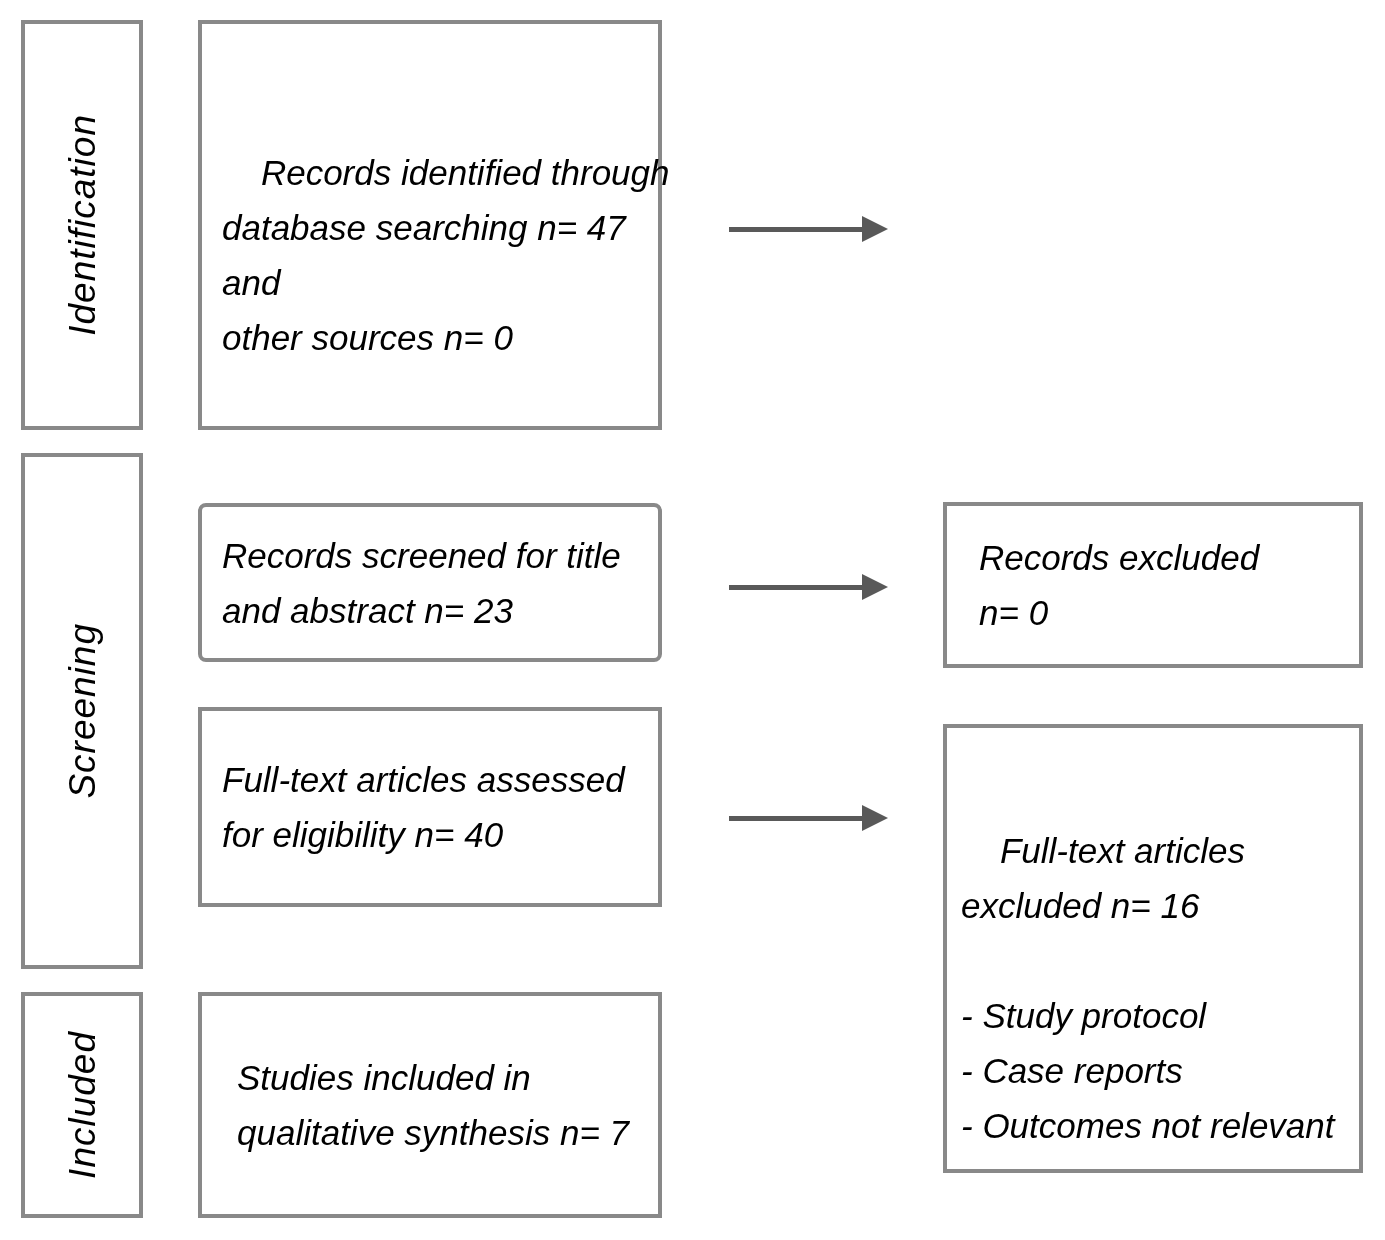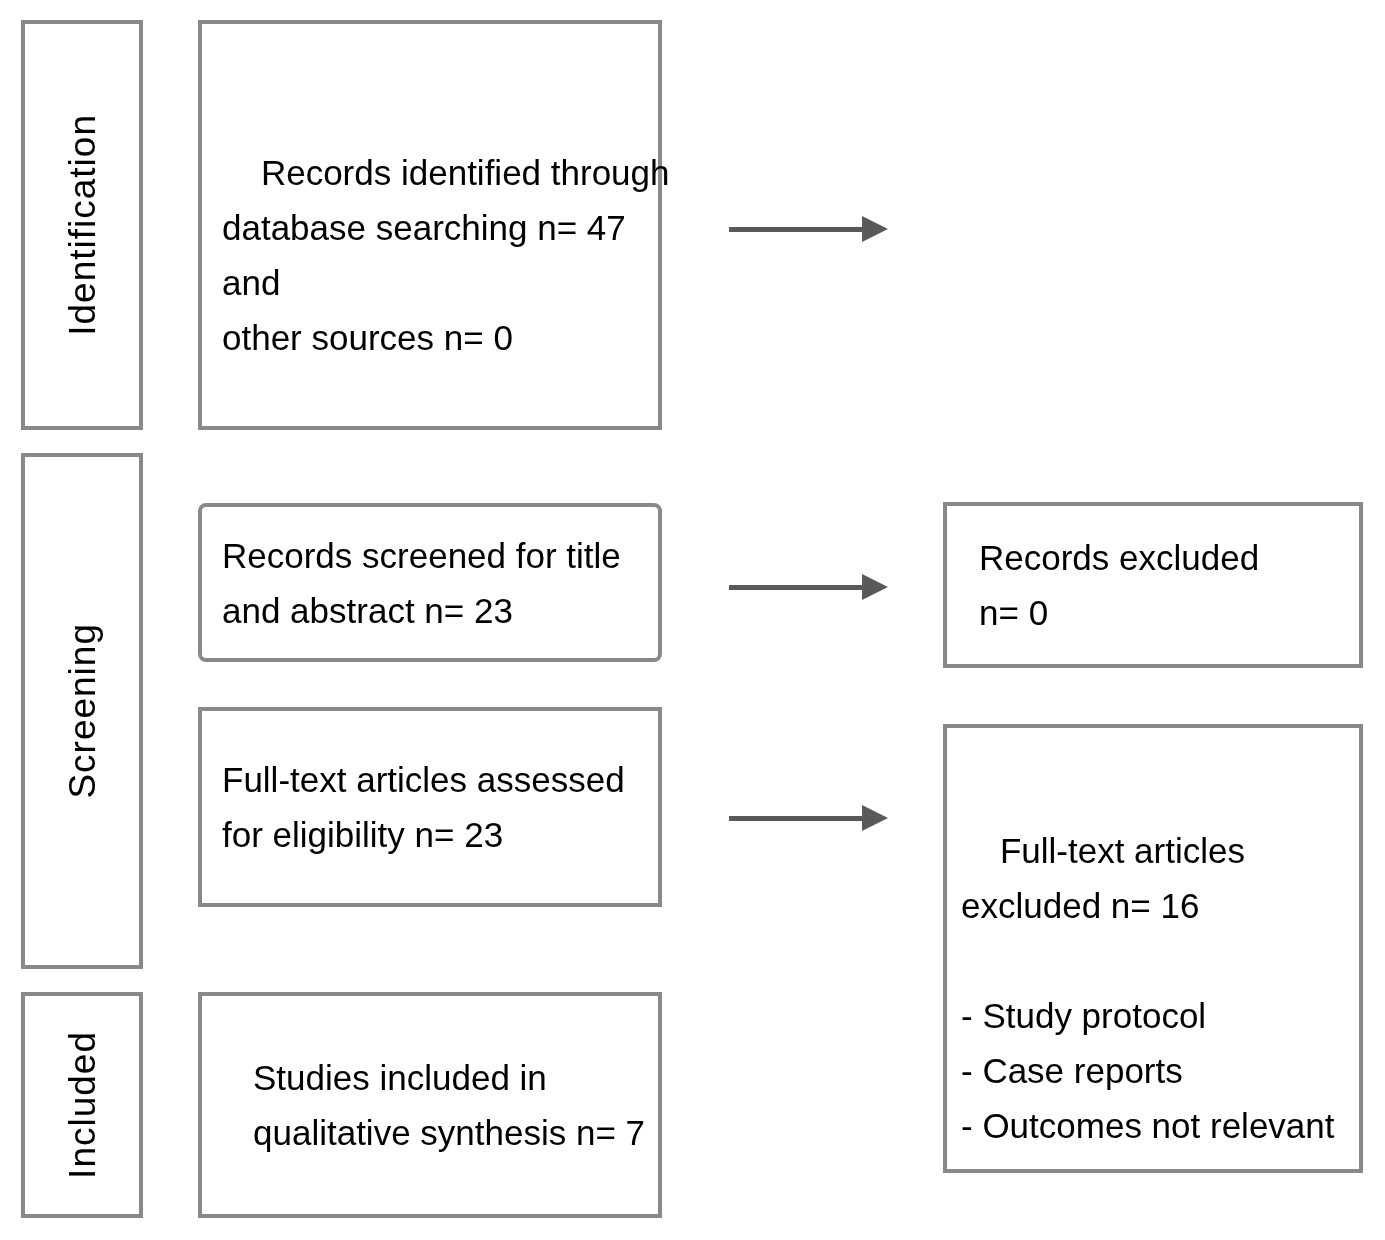--- a/index.html
+++ b/index.html
@@ -13,20 +13,21 @@
     overflow: hidden;
   }
   .box {
     position: absolute;
     box-sizing: border-box;
     border: 4px solid #898989;
     background: #ffffff;
     font-size: 35px;
     line-height: 55px;
     white-space: pre;
+    font-style: italic;
   }
   .vcenter { display: flex; align-items: center; }
   .stage {
     display: flex;
     align-items: center;
     justify-content: center;
   }
   .stage .rot {
     writing-mode: vertical-rl;
     transform: rotate(180deg);
@@ -50,21 +51,21 @@
     border-left: 26px solid #595959;
   }
   
   #stage-identification { left: 21px;  top: 20px;  width: 122px; height: 410px; }
   #stage-screening      { left: 21px;  top: 453px; width: 122px; height: 516px; }
   #stage-included       { left: 21px;  top: 992px; width: 122px; height: 226px; }
   
   #box-identified { left: 198px; top: 20px;  width: 464px; height: 410px; padding: 66px 6px 0 20px; }
   #box-screened   { left: 198px; top: 503px; width: 464px; height: 159px; padding-left: 20px; border-radius: 8px; }
   #box-fulltext   { left: 198px; top: 707px; width: 464px; height: 200px; padding-left: 20px; }
-  #box-studies    { left: 198px; top: 992px; width: 464px; height: 226px; padding-left: 51px; }
+  #box-studies    { left: 198px; top: 992px; width: 464px; height: 226px; padding-left: 35px; }
   
   #box-removed    { left: 943px; top: 123px; width: 420px; height: 235px; padding: 10px 4px 0 14px; }
   #box-excluded   { left: 943px; top: 502px; width: 420px; height: 166px; padding-left: 32px; }
   #box-ft-excluded{ left: 943px; top: 701px; width: 420px; height: 449px; padding: 40px 4px 0 14px; margin-top: 23px; }
   
   #arrow-1 { left: 729px; top: 216px; }
   #arrow-2 { left: 729px; top: 574px; }
   #arrow-3 { left: 729px; top: 805px; }
 </style>
 </head>
@@ -87,21 +88,21 @@
 database searching n= 47
 and
 other sources n= 0</span>
   </div>
   <div class="box vcenter" id="box-screened">
     <span>Records screened for title
 and abstract n= 23</span>
   </div>
   <div class="box vcenter" id="box-fulltext">
     <span>Full-text articles assessed
-for eligibility n= 23</span>
+for eligibility n= 40</span>
   </div>
   <div class="box vcenter" id="box-studies">
     <span>Studies included in
 qualitative synthesis n= 7</span>
   </div>
 
   <div class="box vcenter" id="box-excluded">
     <span>Records excluded
 n= 0</span>
   </div>

